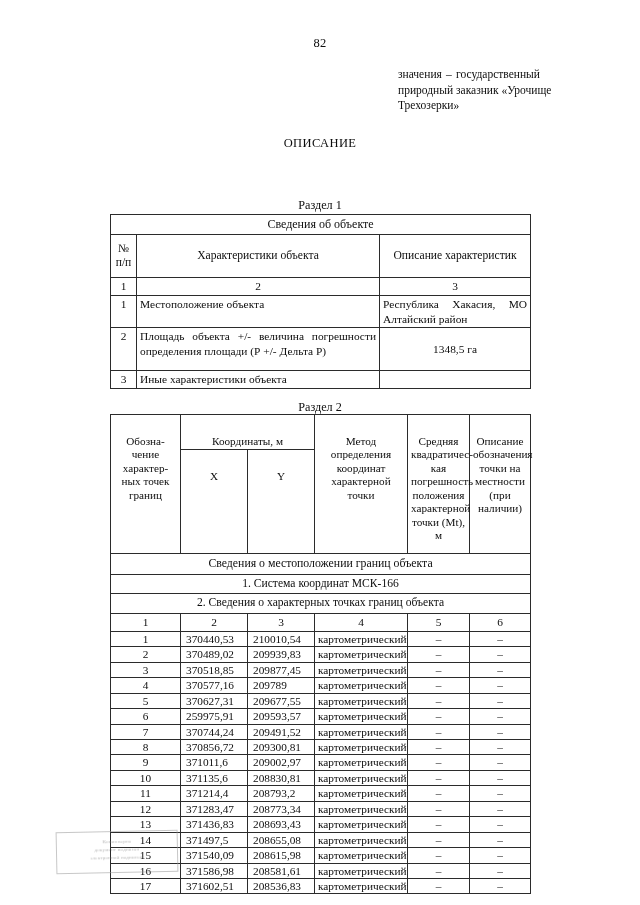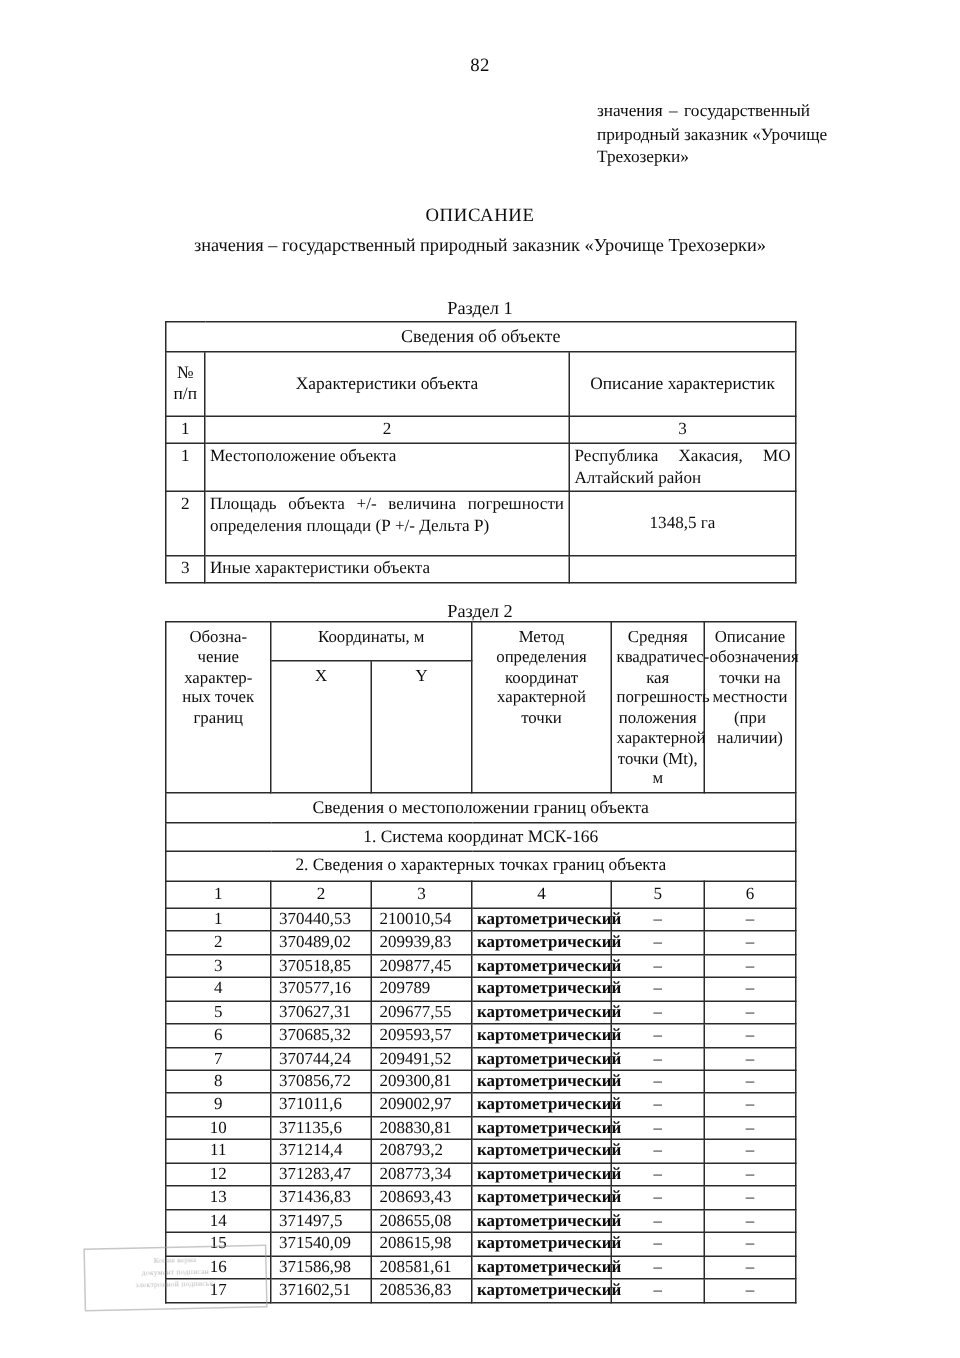--- a/index.html
+++ b/index.html
@@ -140,37 +140,37 @@
   #table-coords .subline {
     text-align: center;
     font-size: 11.6px;
     padding: 2px 4px;
   }
   #table-coords thead td {
     text-align: center;
     font-size: 11.2px;
     line-height: 1.2;
     vertical-align: top;
-    padding-top: 4px;
+    padding-top: 20px;
   }
   #table-coords .numrow td {
     text-align: center;
     font-size: 11.4px;
     height: 13px;
   }
   #table-coords tbody.data td {
     height: 13px;
     font-size: 11.3px;
     vertical-align: middle;
     padding-top: 0;
     padding-bottom: 0;
   }
   #table-coords tbody.data td.pt { text-align: center; }
   #table-coords tbody.data td.xy { text-align: left; padding-left: 5px; }
-  #table-coords tbody.data td.meth { text-align: center; font-weight: bold; }
+  #table-coords tbody.data td.meth { text-align: center; }
   #table-coords tbody.data td.dash { text-align: center; }
 
   
   .stamp {
     position: absolute;
     left: 56px;
     top: 831px;
     width: 122px;
     height: 42px;
     border: 1px solid #9a9a9a;
@@ -202,21 +202,20 @@
       <span>значения</span>
       <span>–</span>
       <span>государственный</span>
     </div>
     <div>природный заказник «Урочище</div>
     <div>Трехозерки»</div>
   </div>
 
   <div class="doc-title">ОПИСАНИЕ</div>
   <div class="doc-subtitle">
-    <div>значения – государственный природный заказник «Урочище Трехозерки»</div>
   </div>
 
   <div class="section-caption" id="razdel1-caption">Раздел 1</div>
 
   <table id="table-object">
     <colgroup>
       <col style="width:26px">
       <col style="width:243px">
       <col style="width:151px">
     </colgroup>
@@ -366,21 +365,21 @@
         <tr>
           <td class="pt">5</td>
           <td class="xy">370627,31</td>
           <td class="xy">209677,55</td>
           <td class="meth">картометрический</td>
           <td class="dash">–</td>
           <td class="dash">–</td>
         </tr>
         <tr>
           <td class="pt">6</td>
-          <td class="xy">370685,32</td>
+          <td class="xy">259975,91</td>
           <td class="xy">209593,57</td>
           <td class="meth">картометрический</td>
           <td class="dash">–</td>
           <td class="dash">–</td>
         </tr>
         <tr>
           <td class="pt">7</td>
           <td class="xy">370744,24</td>
           <td class="xy">209491,52</td>
           <td class="meth">картометрический</td>

